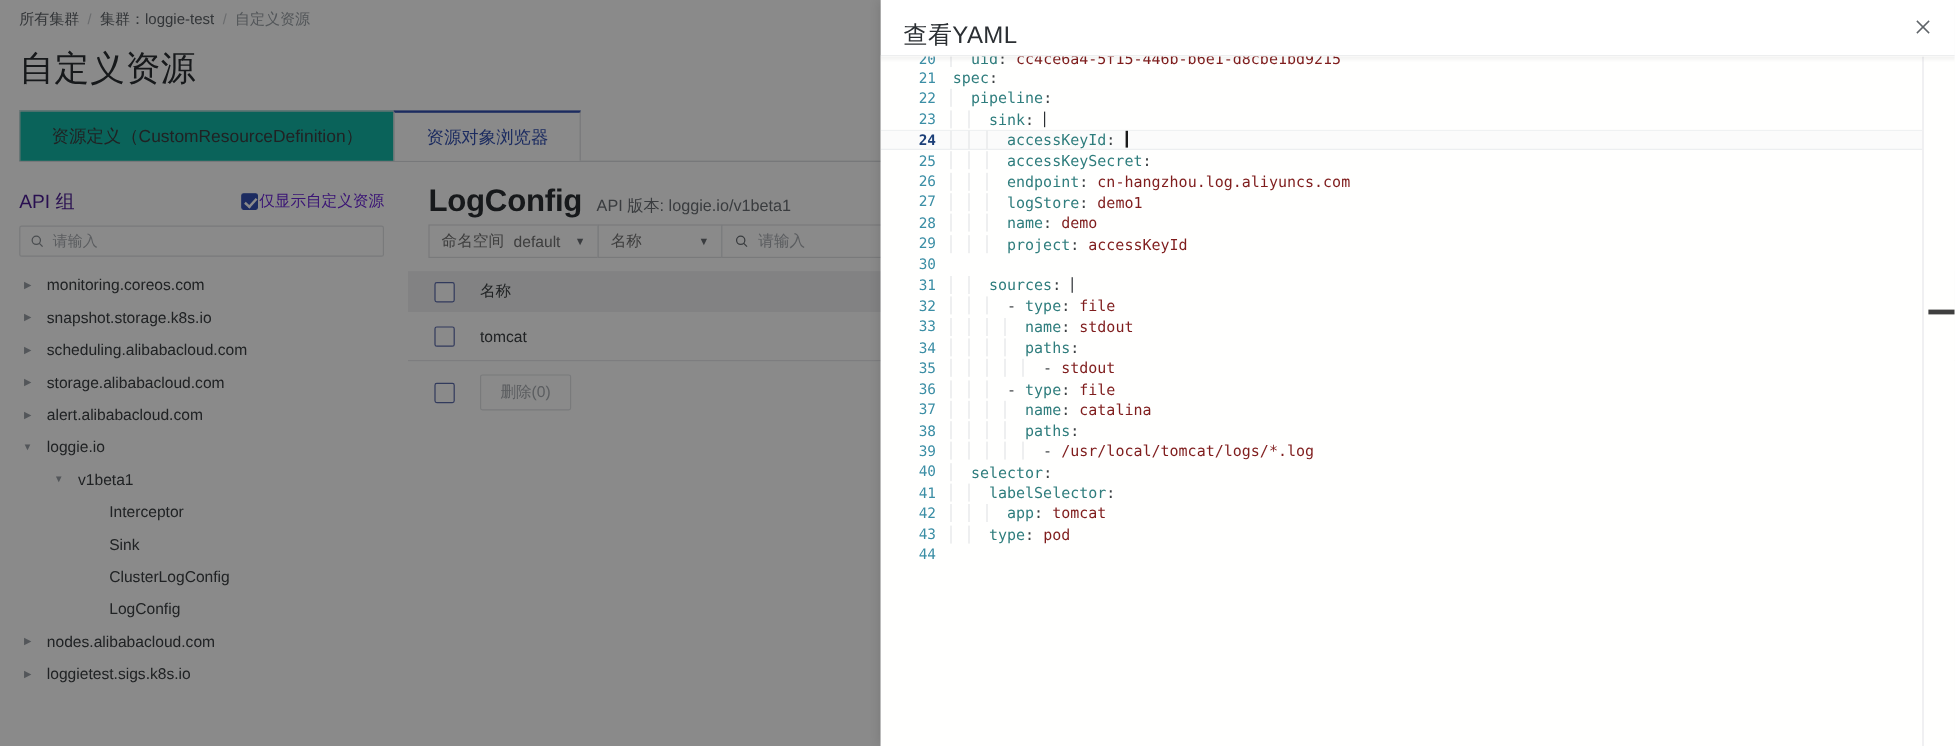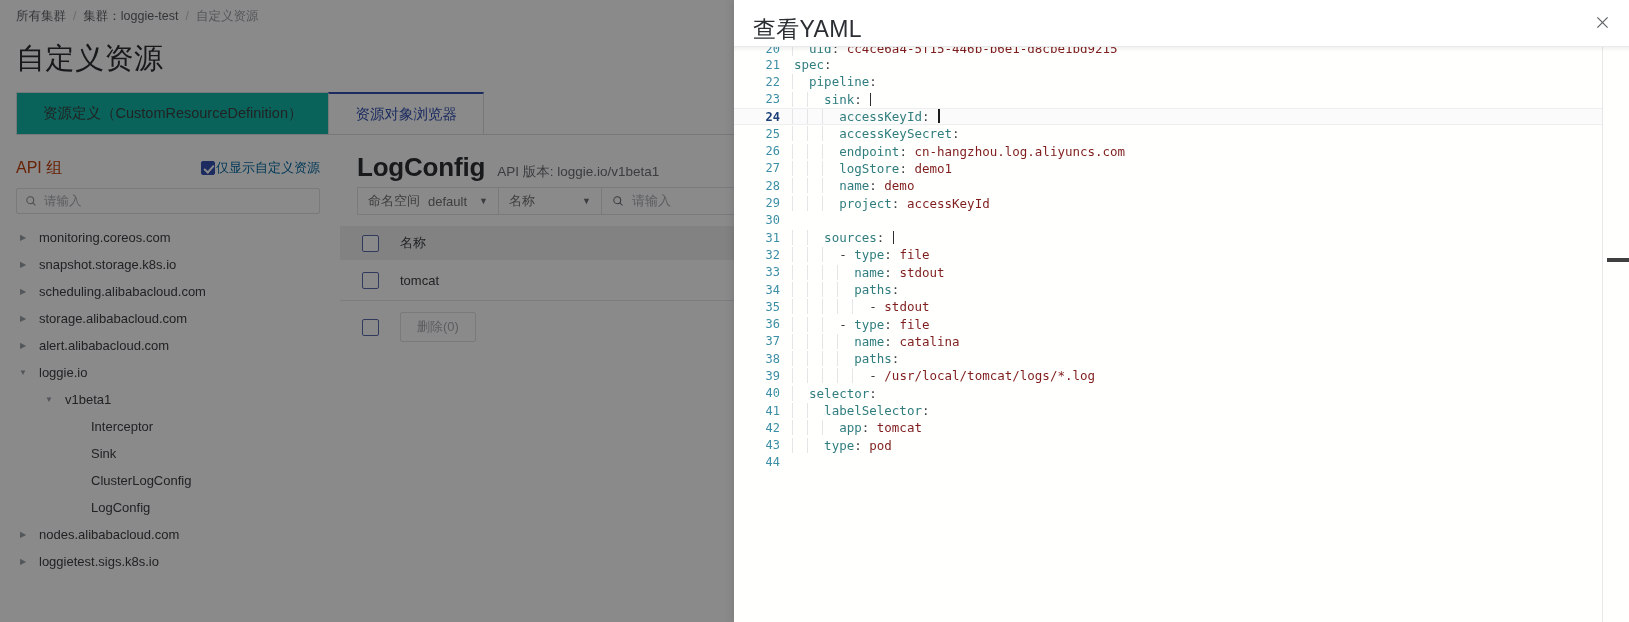--- a/index.html
+++ b/index.html
@@ -46,22 +46,22 @@
     color:#3451b2;background:#ffffff;
     border-top:2px solid #3451b2;
   }
   .tabs-filler{flex:1;border-bottom:1px solid #dcdee1;margin-bottom:-1px;}
 
   
   .api-head{
     position:absolute;left:16px;top:155px;width:304px;height:26px;
     display:flex;align-items:center;justify-content:space-between;
   }
-  .api-title{font-size:16px;color:#c2410c;}
-  .cd-box{display:flex;align-items:center;gap:1px;font-size:13px;color:#0369a1;}
+  .api-title{font-size:16px;color:#4c1d95;}
+  .cd-box{display:flex;align-items:center;gap:1px;font-size:13px;color:#6d28d9;}
   .cbx{
     width:14px;height:14px;border-radius:2px;background:#3451b2;
     border:1px solid #3451b2;position:relative;box-sizing:border-box;
   }
   .cbx:after{
     content:"";position:absolute;left:4px;top:1px;width:4px;height:8px;
     border:solid #fff;border-width:0 2px 2px 0;transform:rotate(42deg);
   }
 
   .side-search{
@@ -130,21 +130,21 @@
   
   #drawer{
     position:absolute;left:734px;top:0;width:895px;height:622px;
     background:#ffffff;box-shadow:-2px 0 8px rgba(0,0,0,.10);
   }
   .dw-head{
     position:relative;height:46px;border-bottom:1px solid #e9eaec;
     display:flex;align-items:center;
   }
   .dw-title{
-    margin-left:19px;font-size:23px;color:#2b2f33;letter-spacing:.3px;margin-top:12px;
+    margin-left:19px;font-size:20px;color:#2b2f33;letter-spacing:.3px;margin-top:12px;
   }
   .dw-close{
     position:absolute;right:14px;top:9px;width:26px;height:26px;
     display:flex;align-items:center;justify-content:center;
     color:#5f6469;font-size:17px;line-height:1;cursor:pointer;
   }
 
   .editor{
     position:absolute;left:0;top:47px;width:895px;height:575px;
     background:#fffffe;overflow:hidden;

